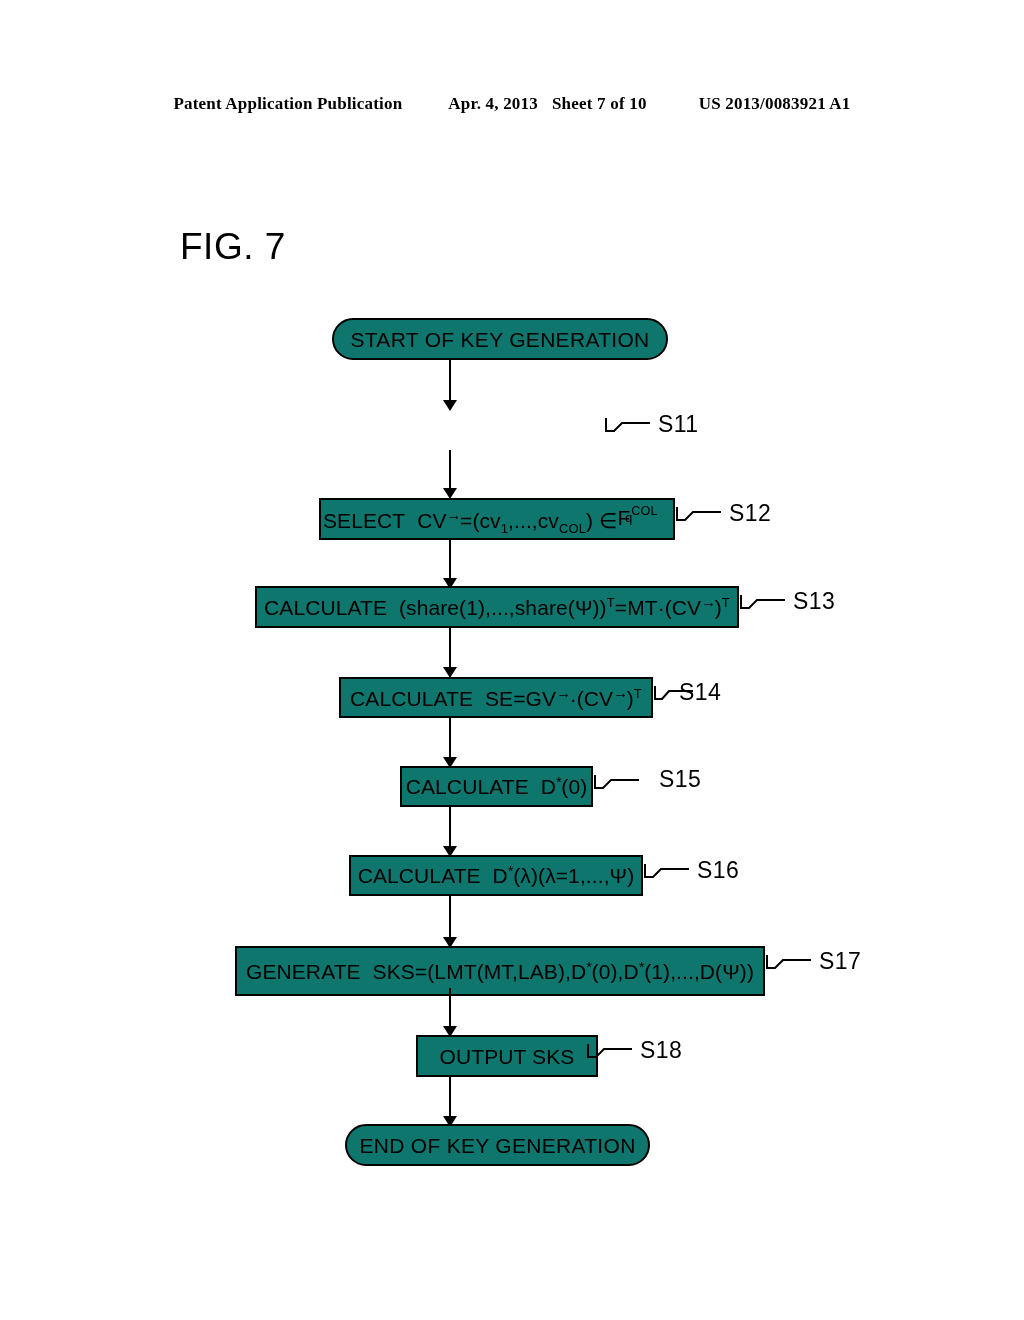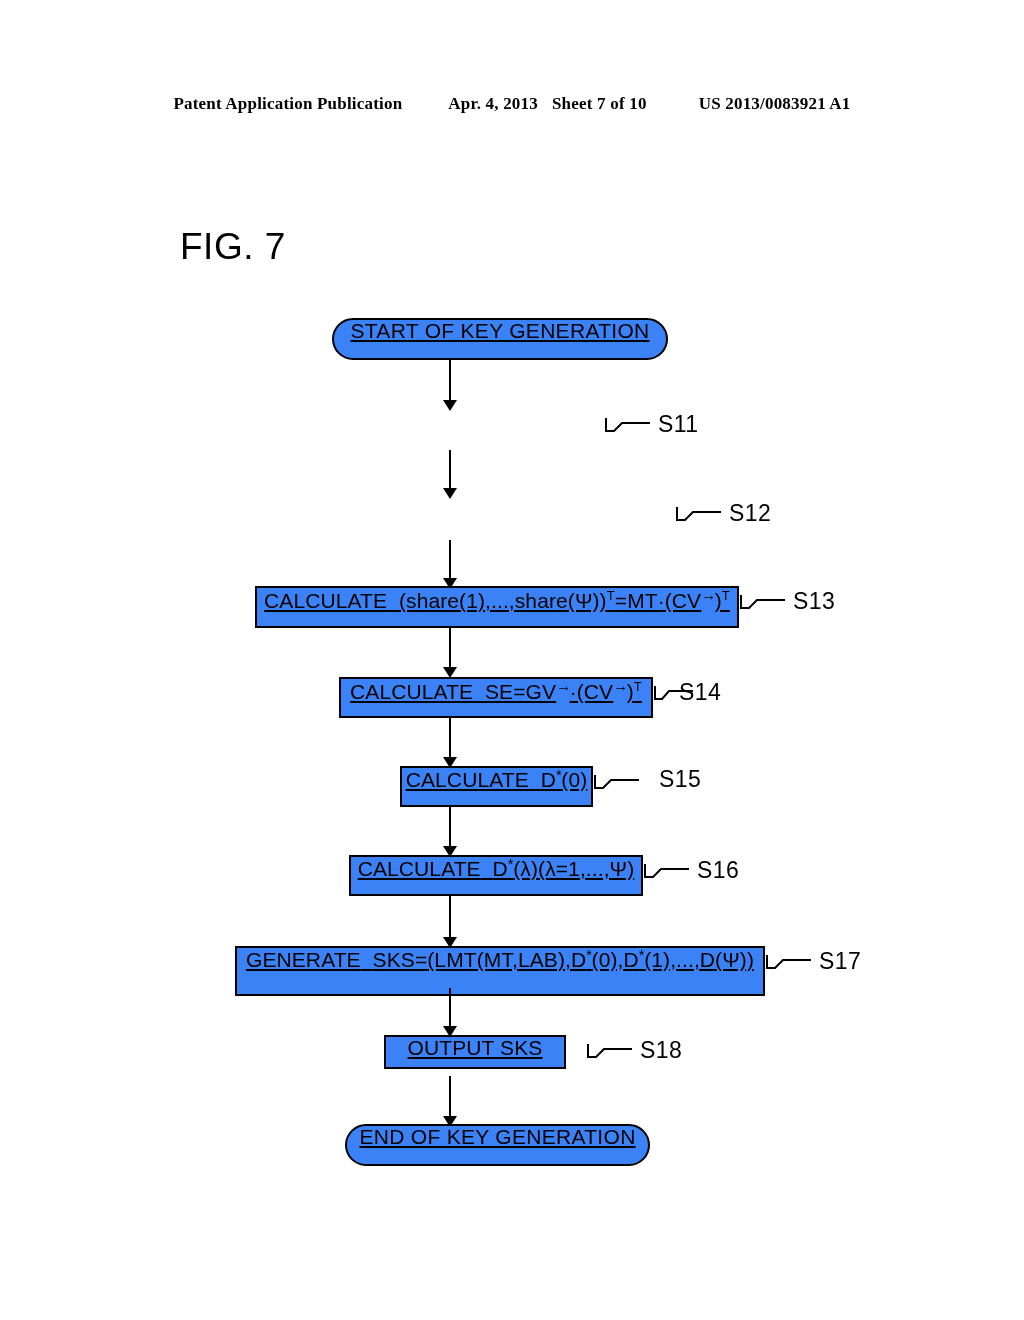--- a/index.html
+++ b/index.html
@@ -51,28 +51,27 @@
     left: 0;
     top: 0;
     width: 1024px;
     height: 1320px;
   }
 
   .node {
     position: absolute;
     box-sizing: border-box;
     display: flex;
-    align-items: flex-start;
+    align-items: center;
     justify-content: center;
     border: 2px solid #000;
-    background: #3b82f6;
+    background: #0f766e;
     font-size: 21px;
     white-space: nowrap;
     letter-spacing: 0.1px;
-    text-decoration: underline;
   }
   .terminal {
     border-radius: 999px;
     border-width: 2px;
     font-size: 21px;
     letter-spacing: 0.3px;
   }
   .process {
     border-radius: 0;
   }
@@ -162,20 +161,26 @@
   <div class="arrowhead" style="left:443px; top:400px;"></div>
 
   <svg class="leader" style="left:604px; top:416px;" width="52" height="24" viewBox="0 0 52 24">
     <path d="M2 2 L2 15 L10 15 L18 7 L46 7" stroke="#000" stroke-width="2" fill="none"></path>
   </svg>
   <div class="step-label" style="left:658px; top:411px;">S11</div>
 
   <div class="vline" style="left:449px; top:450px; height:45px;"></div>
   <div class="arrowhead" style="left:443px; top:488px;"></div>
 
+  <div class="node process" style="left:319px; top:498px; width:356px; height:42px;">
+    <span class="txt">
+      <span>SELECT</span>&nbsp;
+      <span>CV</span><span class="vecarrow">→</span><span>=(cv</span><sub>1</sub><span>,...,cv</span><sub>COL</sub><span>)</span>&nbsp;<span>∈</span><span class="fqcol"><span class="base">F</span><span class="sb">q</span><span class="sp">COL</span></span>
+    </span>
+  </div>
   <svg class="leader" style="left:675px; top:505px;" width="52" height="24" viewBox="0 0 52 24">
     <path d="M2 2 L2 15 L10 15 L18 7 L46 7" stroke="#000" stroke-width="2" fill="none"></path>
   </svg>
   <div class="step-label" style="left:729px; top:500px;">S12</div>
 
   <div class="vline" style="left:449px; top:540px; height:47px;"></div>
   <div class="arrowhead" style="left:443px; top:578px;"></div>
 
   <div class="node process" style="left:255px; top:586px; width:484px; height:42px;">
     <span class="txt">
@@ -240,21 +245,21 @@
     </span>
   </div>
   <svg class="leader" style="left:765px; top:953px;" width="52" height="24" viewBox="0 0 52 24">
     <path d="M2 2 L2 15 L10 15 L18 7 L46 7" stroke="#000" stroke-width="2" fill="none"></path>
   </svg>
   <div class="step-label" style="left:819px; top:948px;">S17</div>
 
   <div class="vline" style="left:449px; top:988px; height:45px;"></div>
   <div class="arrowhead" style="left:443px; top:1026px;"></div>
 
-  <div class="node process" style="left:384px; top:1035px; width:182px; height:34px;">
+  <div class="node process" style="left:416px; top:1035px; width:182px; height:42px;">
     <span class="txt">OUTPUT  SKS</span>
   </div>
   <svg class="leader" style="left:586px; top:1042px;" width="52" height="24" viewBox="0 0 52 24">
     <path d="M2 2 L2 15 L10 15 L18 7 L46 7" stroke="#000" stroke-width="2" fill="none"></path>
   </svg>
   <div class="step-label" style="left:640px; top:1037px;">S18</div>
 
   <div class="vline" style="left:449px; top:1076px; height:47px;"></div>
   <div class="arrowhead" style="left:443px; top:1116px;"></div>
 

